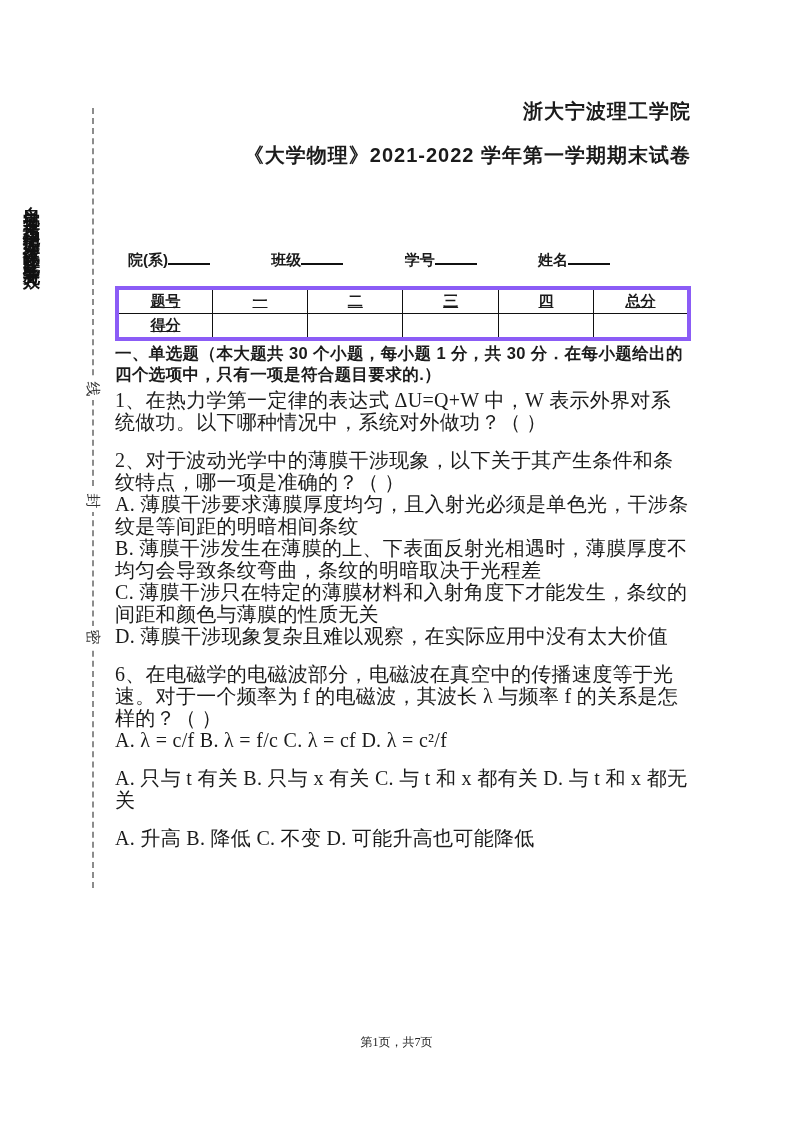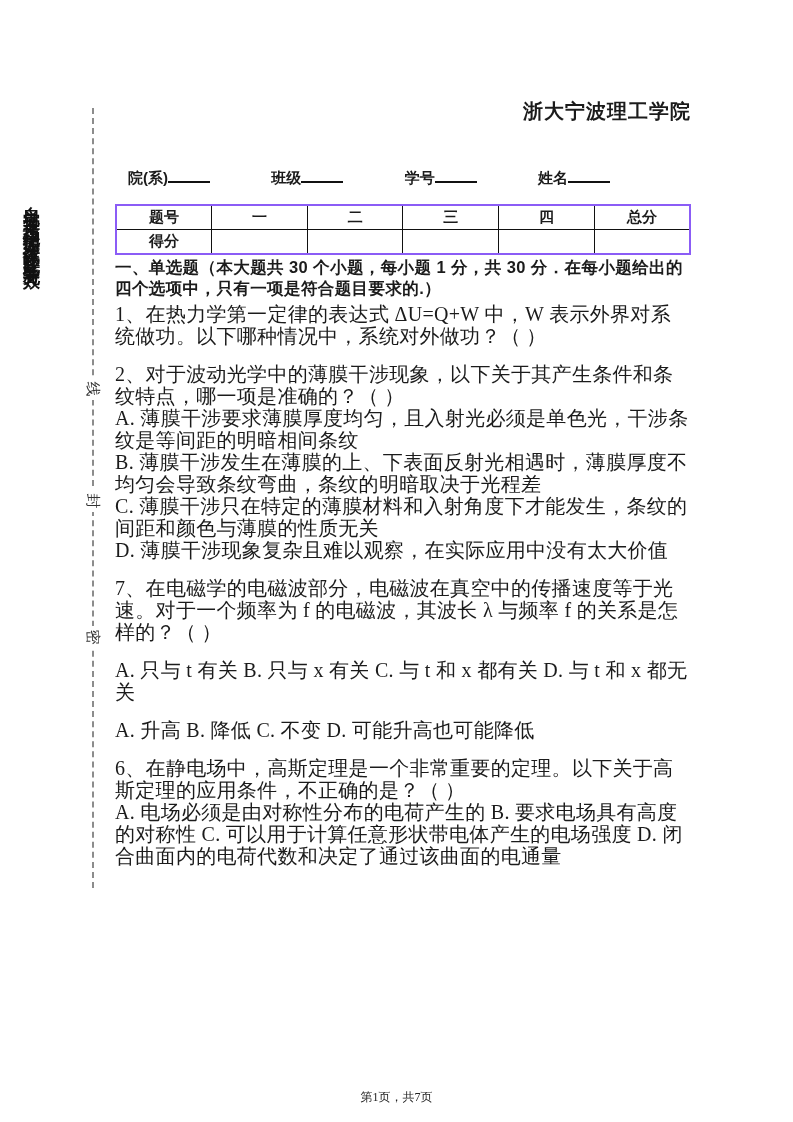--- a/index.html
+++ b/index.html
@@ -50,56 +50,57 @@
   }
 
   table.score{
     border-collapse:collapse;width:576px;table-layout:fixed;
     margin:0 0 2px 0;
   }
   table.score td{
     border:1.5px solid #111;height:23px;text-align:center;
     font-weight:bold;font-size:15px;padding:0;
   }
-  table.score{border:2px solid #8b5cf6;}
+  table.score{border:4px solid #8b5cf6;text-decoration:underline;}
 
   .section-heading{
     font-weight:bold;font-size:16.5px;line-height:21px;
     margin:2px 0 4px 0;letter-spacing:0.4px;
   }
 
   .questions{
     font-family:"Liberation Serif","DejaVu Serif",serif;
     font-size:20px;line-height:22px;letter-spacing:0.3px;
   }
   .question{margin:0 0 16px 0;}
   .question p{margin:0;}
 
   .footer{
-    position:absolute;top:1089px;left:0;width:100%;
+    position:absolute;top:1034px;left:0;width:100%;
     text-align:center;font-size:12px;color:#222;
     font-family:"Liberation Serif","DejaVu Serif",serif;
   }
 </style>
 </head>
 <body>
 
 <div class="page">
 
   <div class="side-notice">自觉遵守考场纪律如考试作弊此答卷无效</div>
 
   <div class="seal-line"></div>
   <span class="seal-char c1">线</span>
   <span class="seal-char c2">封</span>
   <span class="seal-char c3">密</span>
 
   <div class="content">
 
     <div class="title">浙大宁波理工学院</div>
 
+    <div class="title second">《大学物理》2021-2022 学年第一学期期末试卷</div>
 
     <div class="fields">
       <span class="field"><span>院(系)</span><span class="blank"></span></span>
       <span class="field"><span>班级</span><span class="blank"></span></span>
       <span class="field"><span>学号</span><span class="blank"></span></span>
       <span class="field"><span>姓名</span><span class="blank"></span></span>
     </div>
 
     <table class="score">
       <tbody>
@@ -132,34 +133,31 @@
 
       <div class="question">
         <p>2、对于波动光学中的薄膜干涉现象，以下关于其产生条件和条纹特点，哪一项是准确的？（ ）</p>
         <p>A. 薄膜干涉要求薄膜厚度均匀，且入射光必须是单色光，干涉条纹是等间距的明暗相间条纹</p>
         <p>B. 薄膜干涉发生在薄膜的上、下表面反射光相遇时，薄膜厚度不均匀会导致条纹弯曲，条纹的明暗取决于光程差</p>
         <p>C. 薄膜干涉只在特定的薄膜材料和入射角度下才能发生，条纹的间距和颜色与薄膜的性质无关</p>
         <p>D. 薄膜干涉现象复杂且难以观察，在实际应用中没有太大价值</p>
       </div>
 
       <div class="question">
-        <p>7、在电磁学的电磁波部分，电磁波在真空中的传播速度等于光速。对于一个频率为 f 的电磁波，其波长 λ 与频率 f 的关系是怎样的？（ ）</p>
+        <p>6、在电磁学的电磁波部分，电磁波在真空中的传播速度等于光速。对于一个频率为 f 的电磁波，其波长 λ 与频率 f 的关系是怎样的？（ ）</p>
+        <p>A. λ = c/f B. λ = f/c C. λ = cf D. λ = c²/f</p>
       </div>
 
       <div class="question">
         <p>A. 只与 t 有关 B. 只与 x 有关 C. 与 t 和 x 都有关 D. 与 t 和 x 都无关</p>
       </div>
 
       <div class="question">
         <p>A. 升高 B. 降低 C. 不变 D. 可能升高也可能降低</p>
       </div>
 
-      <div class="question">
-        <p>6、在静电场中，高斯定理是一个非常重要的定理。以下关于高斯定理的应用条件，不正确的是？（ ）</p>
-        <p>A. 电场必须是由对称性分布的电荷产生的 B. 要求电场具有高度的对称性 C. 可以用于计算任意形状带电体产生的电场强度 D. 闭合曲面内的电荷代数和决定了通过该曲面的电通量</p>
-      </div>
 
     </div>
   </div>
 
   <div class="footer">第1页，共7页</div>
 
 </div>
 
 </body></html>

